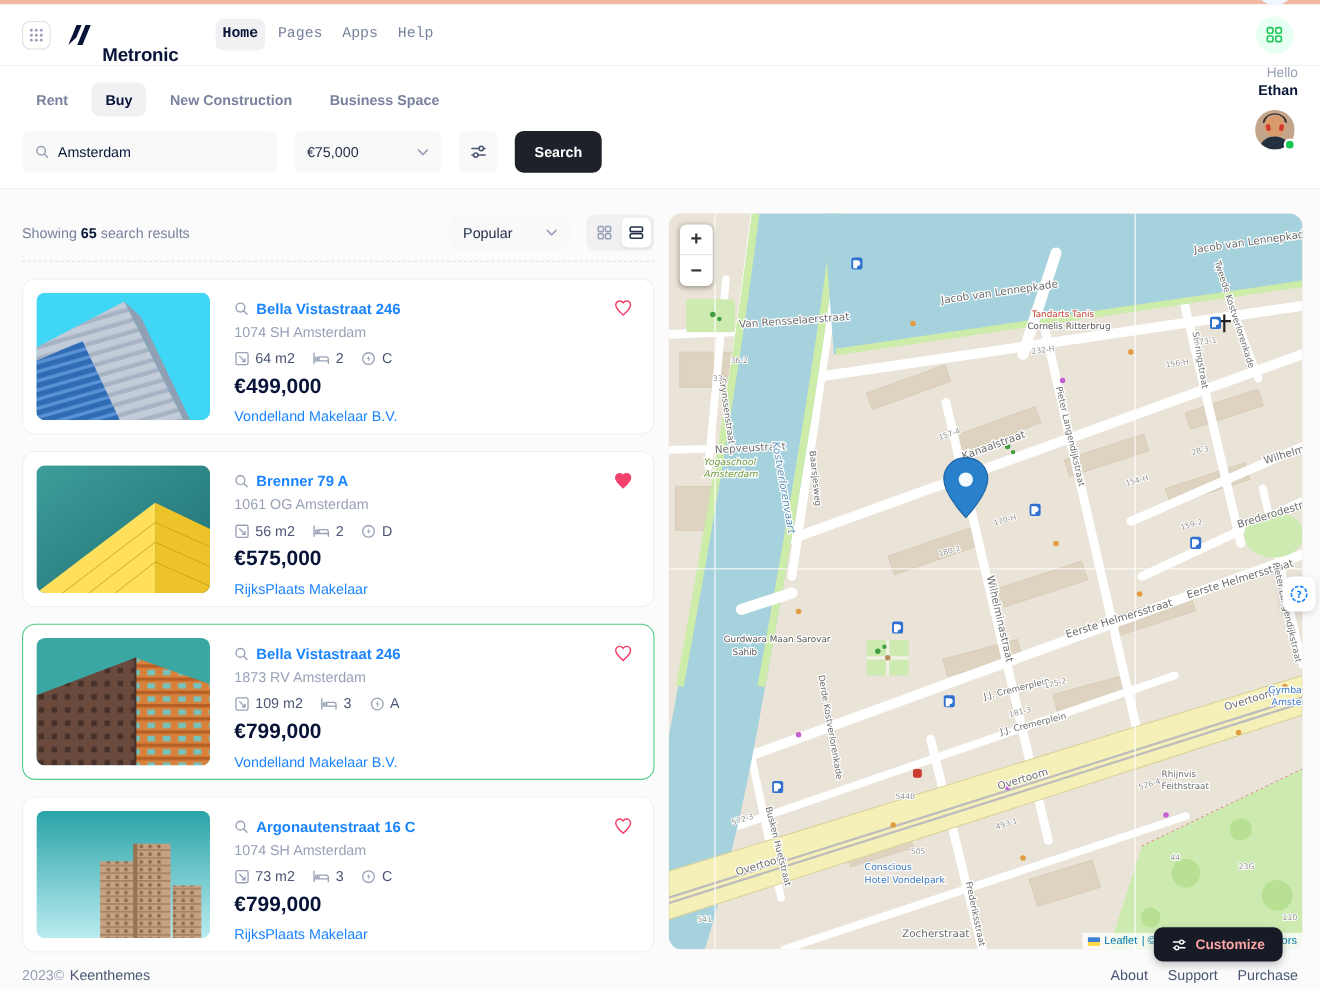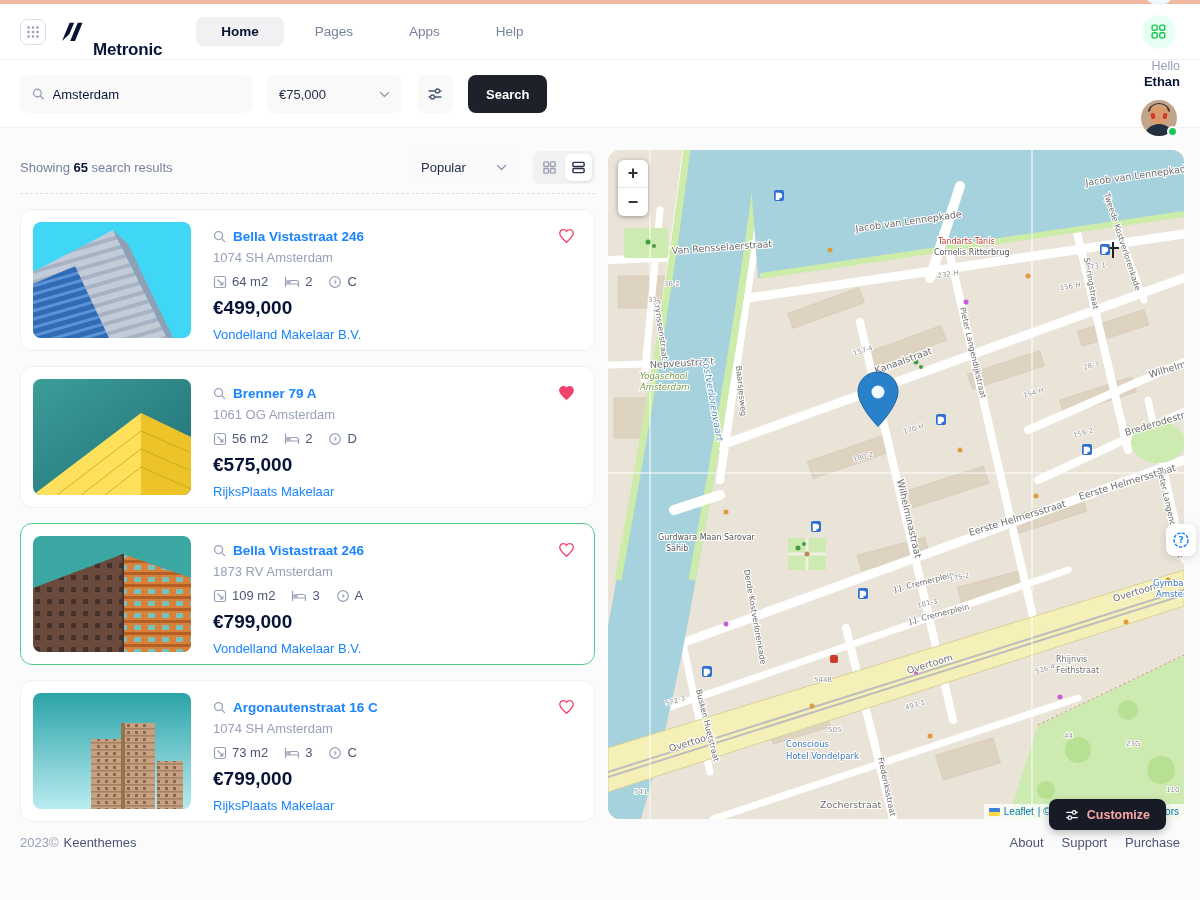--- a/index.html
+++ b/index.html
@@ -5,21 +5,21 @@
   * { margin:0; padding:0; box-sizing:border-box; }
   html,body { width:1200px; height:900px; overflow:hidden; background:#fbfbfb;
     font-family:"Liberation Sans","DejaVu Sans",sans-serif; color:#071437; }
   .top-strip { height:4px; background:#f0b7a1; }
   
   .header { height:56px; background:#fff; display:flex; align-items:center; padding:0 20px; border-bottom:1px solid #f1f1f4; }
   .apps-grid-btn { width:26px; height:26px; border:1px solid #dbdfe9; border-radius:7px; display:flex; align-items:center; justify-content:center; background:#fff; cursor:pointer; }
   .brand { display:flex; align-items:center; gap:8px; margin-left:14px; }
   .logo-text { font-size:17px; font-weight:800; letter-spacing:-.2px; color:#071437;margin-top:36px; }
   .nav { display:flex; gap:6px; margin-left:34px; }
-  .nav-item { padding:7px 25px; border-radius:7px; font-size:13.5px; font-weight:500; color:#78829d; cursor:pointer; }
+  .nav-item { padding:7px 6px; border-radius:7px; font-size:13.5px; font-weight:500; color:#78829d; cursor:pointer;font-family:Liberation Mono, monospace; }
   .nav-item.active { background:#f1f1f4; color:#071437; font-weight:600; }
   .header-right { margin-left:auto; display:flex; align-items:center; gap:10px;flex-direction:column; }
   .icon-circle { width:34px; height:34px; border-radius:50%; display:flex; align-items:center; justify-content:center; cursor:pointer; }
   .ic-yellow { background:#fff8dd; } .ic-blue { background:#eef6ff; } .ic-green { background:#e8fff3; }
   .greeting { text-align:right; line-height:1.25; margin-left:6px; }
   .greeting .hello { font-size:12.5px; color:#99a1b7; }
   .greeting .name { font-size:13px; font-weight:600; color:#071437; }
   .avatar { position:relative; width:36px; height:36px; cursor:pointer; }
   .avatar svg { border-radius:50%; display:block; }
   .avatar .status { position:absolute; right:-1px; bottom:-1px; width:11px; height:11px; background:#17c653; border:2px solid #fff; border-radius:50%; }
@@ -157,20 +157,26 @@
         <rect x="10" y="13" width="4" height="6" rx="1.5" fill="#d03a2f" transform="rotate(-12 12 16)"></rect>
         <rect x="22" y="13" width="4" height="6" rx="1.5" fill="#d03a2f" transform="rotate(12 24 16)"></rect>
         <path d="M4 36 a14 12 0 0 1 28 0 Z" fill="#23303f"></path>
       </svg>
       <span class="status"></span>
     </div>
   </div>
 </div>
 
 <div class="search-section">
+  <div class="search-tabs">
+    <div class="tab">Rent</div>
+    <div class="tab active">Buy</div>
+    <div class="tab">New Construction</div>
+    <div class="tab">Business Space</div>
+  </div>
   <div class="filters">
     <div class="input-box search-input-wrap">
       <svg width="14" height="14" viewBox="0 0 14 14" fill="none" stroke="#99a1b7" stroke-width="1.5" stroke-linecap="round">
         <circle cx="6" cy="6" r="4.3"></circle>
           <path d="M9.3 9.3 L12.5 12.5"></path>
       </svg>
       <input class="search-input" value="Amsterdam" style="">
     </div>
     <div class="input-box select">
       <span class="val">€75,000</span>

